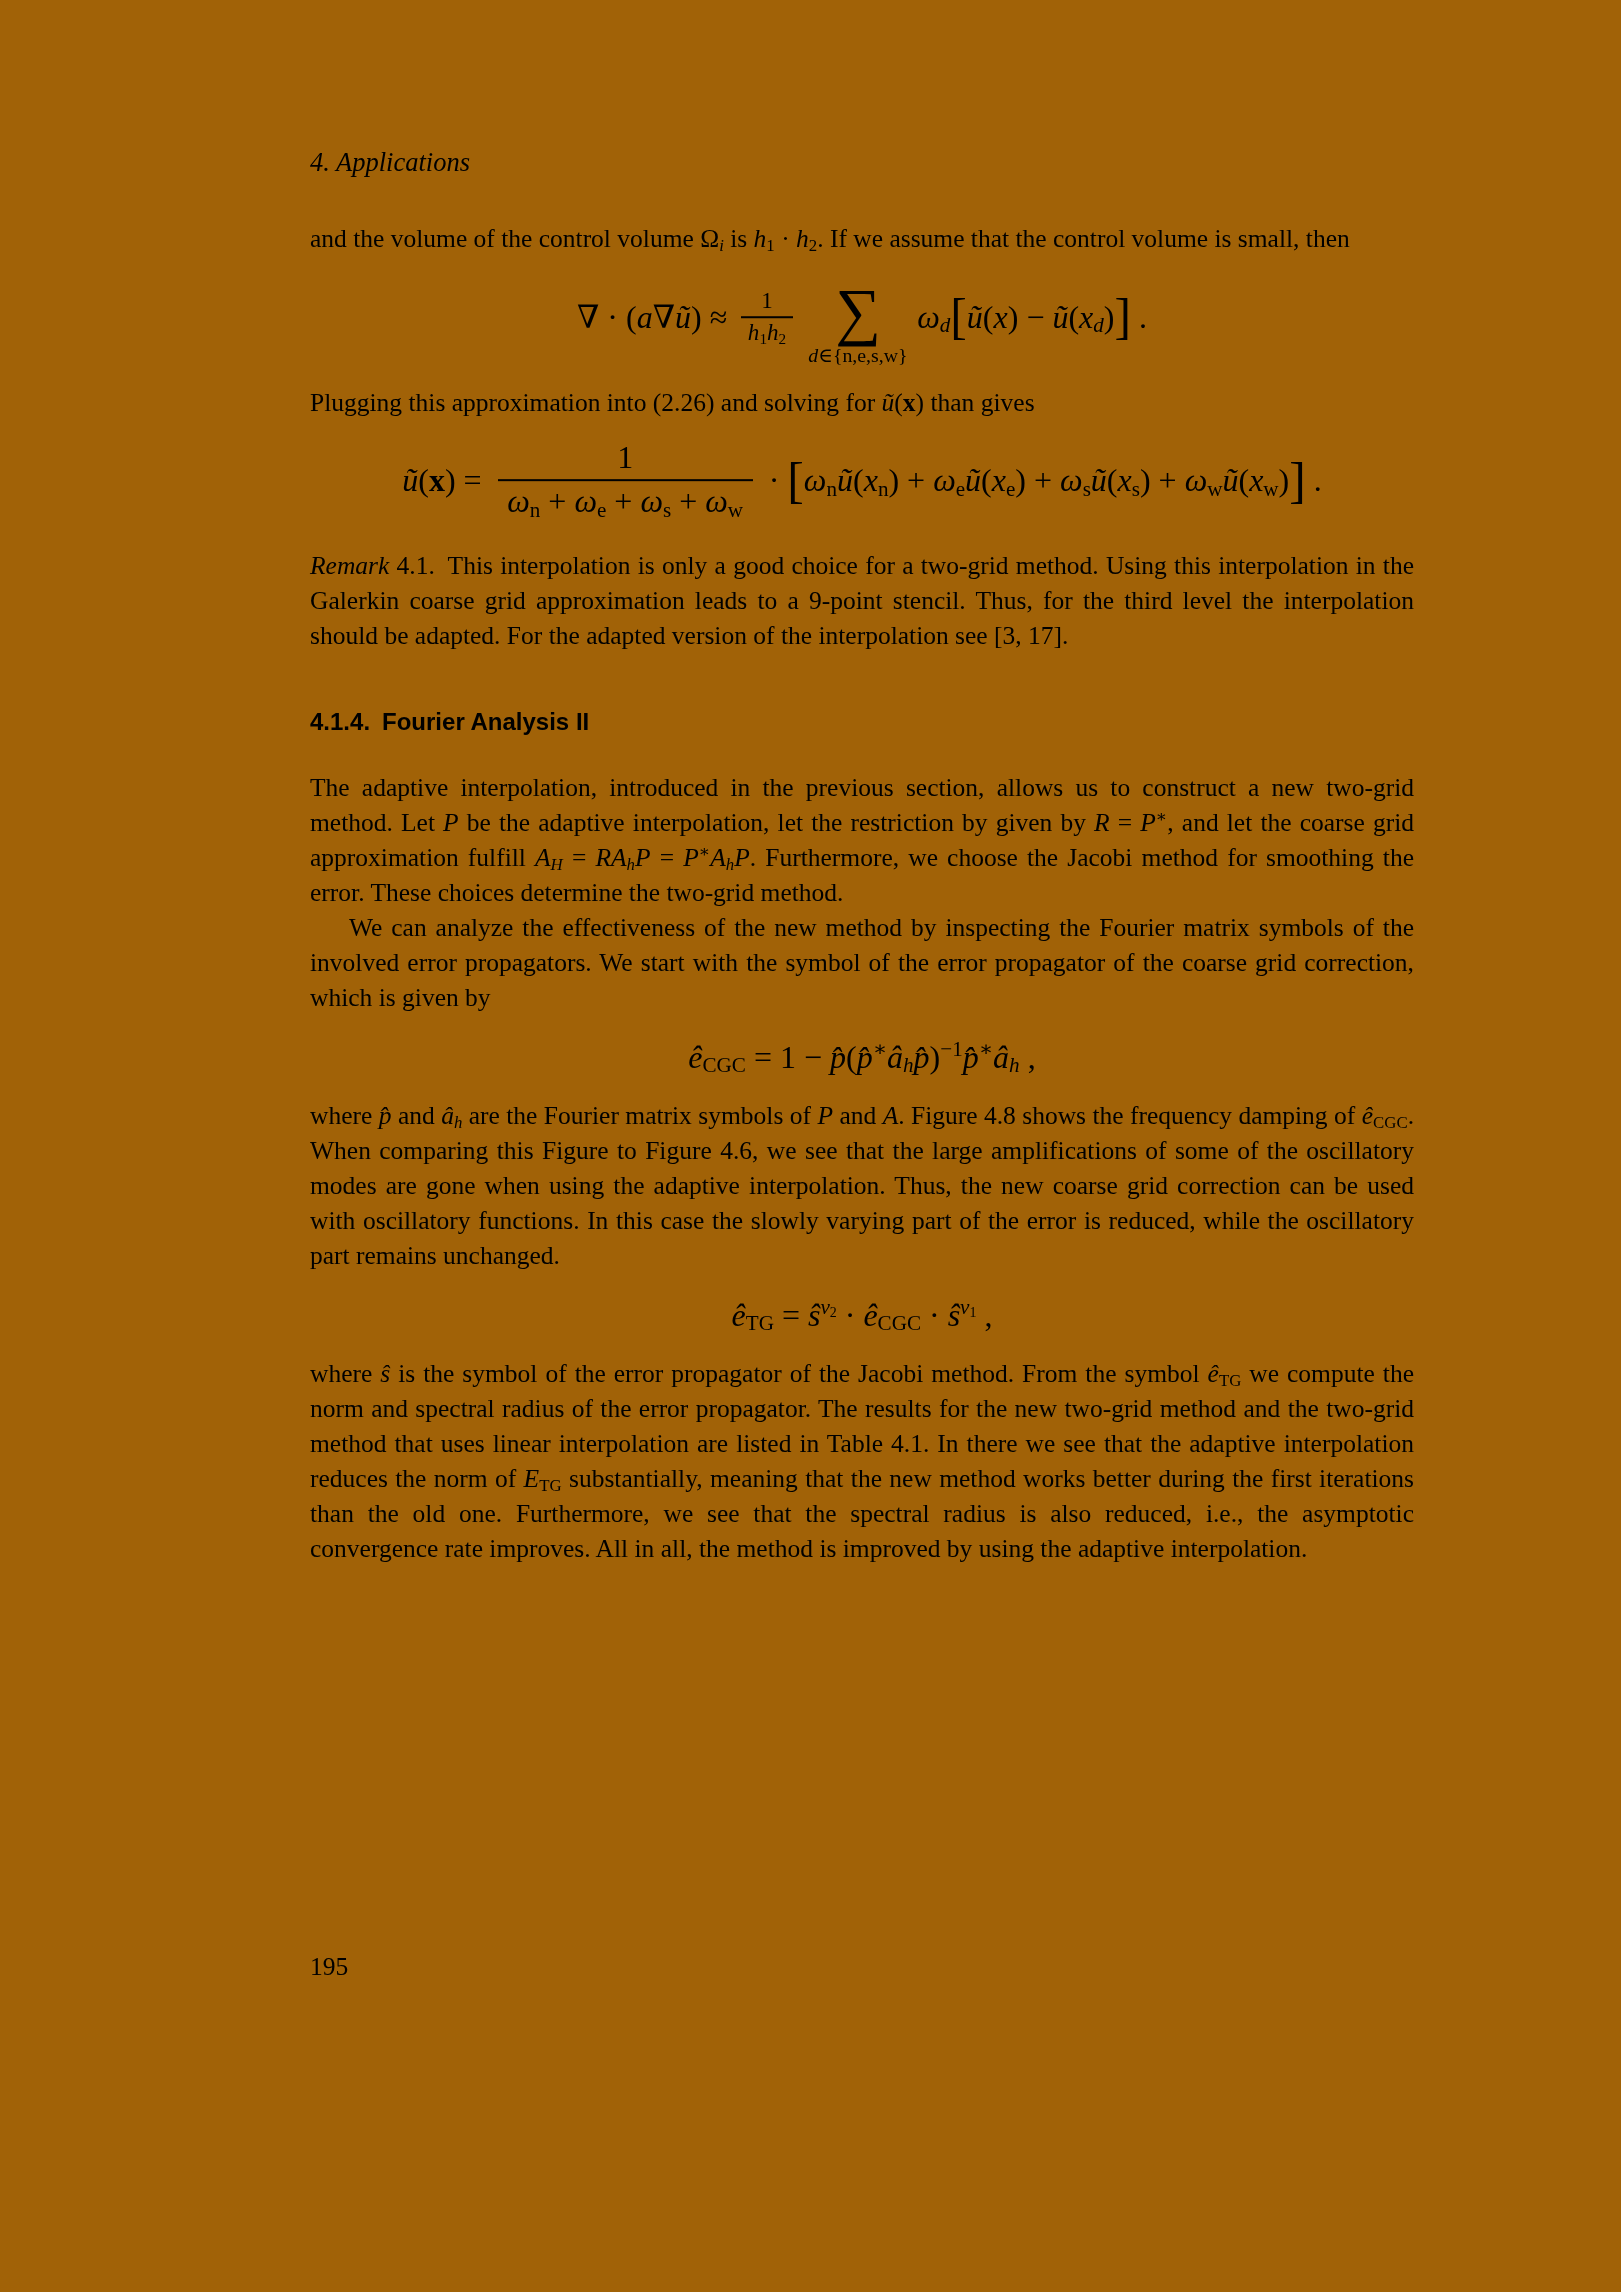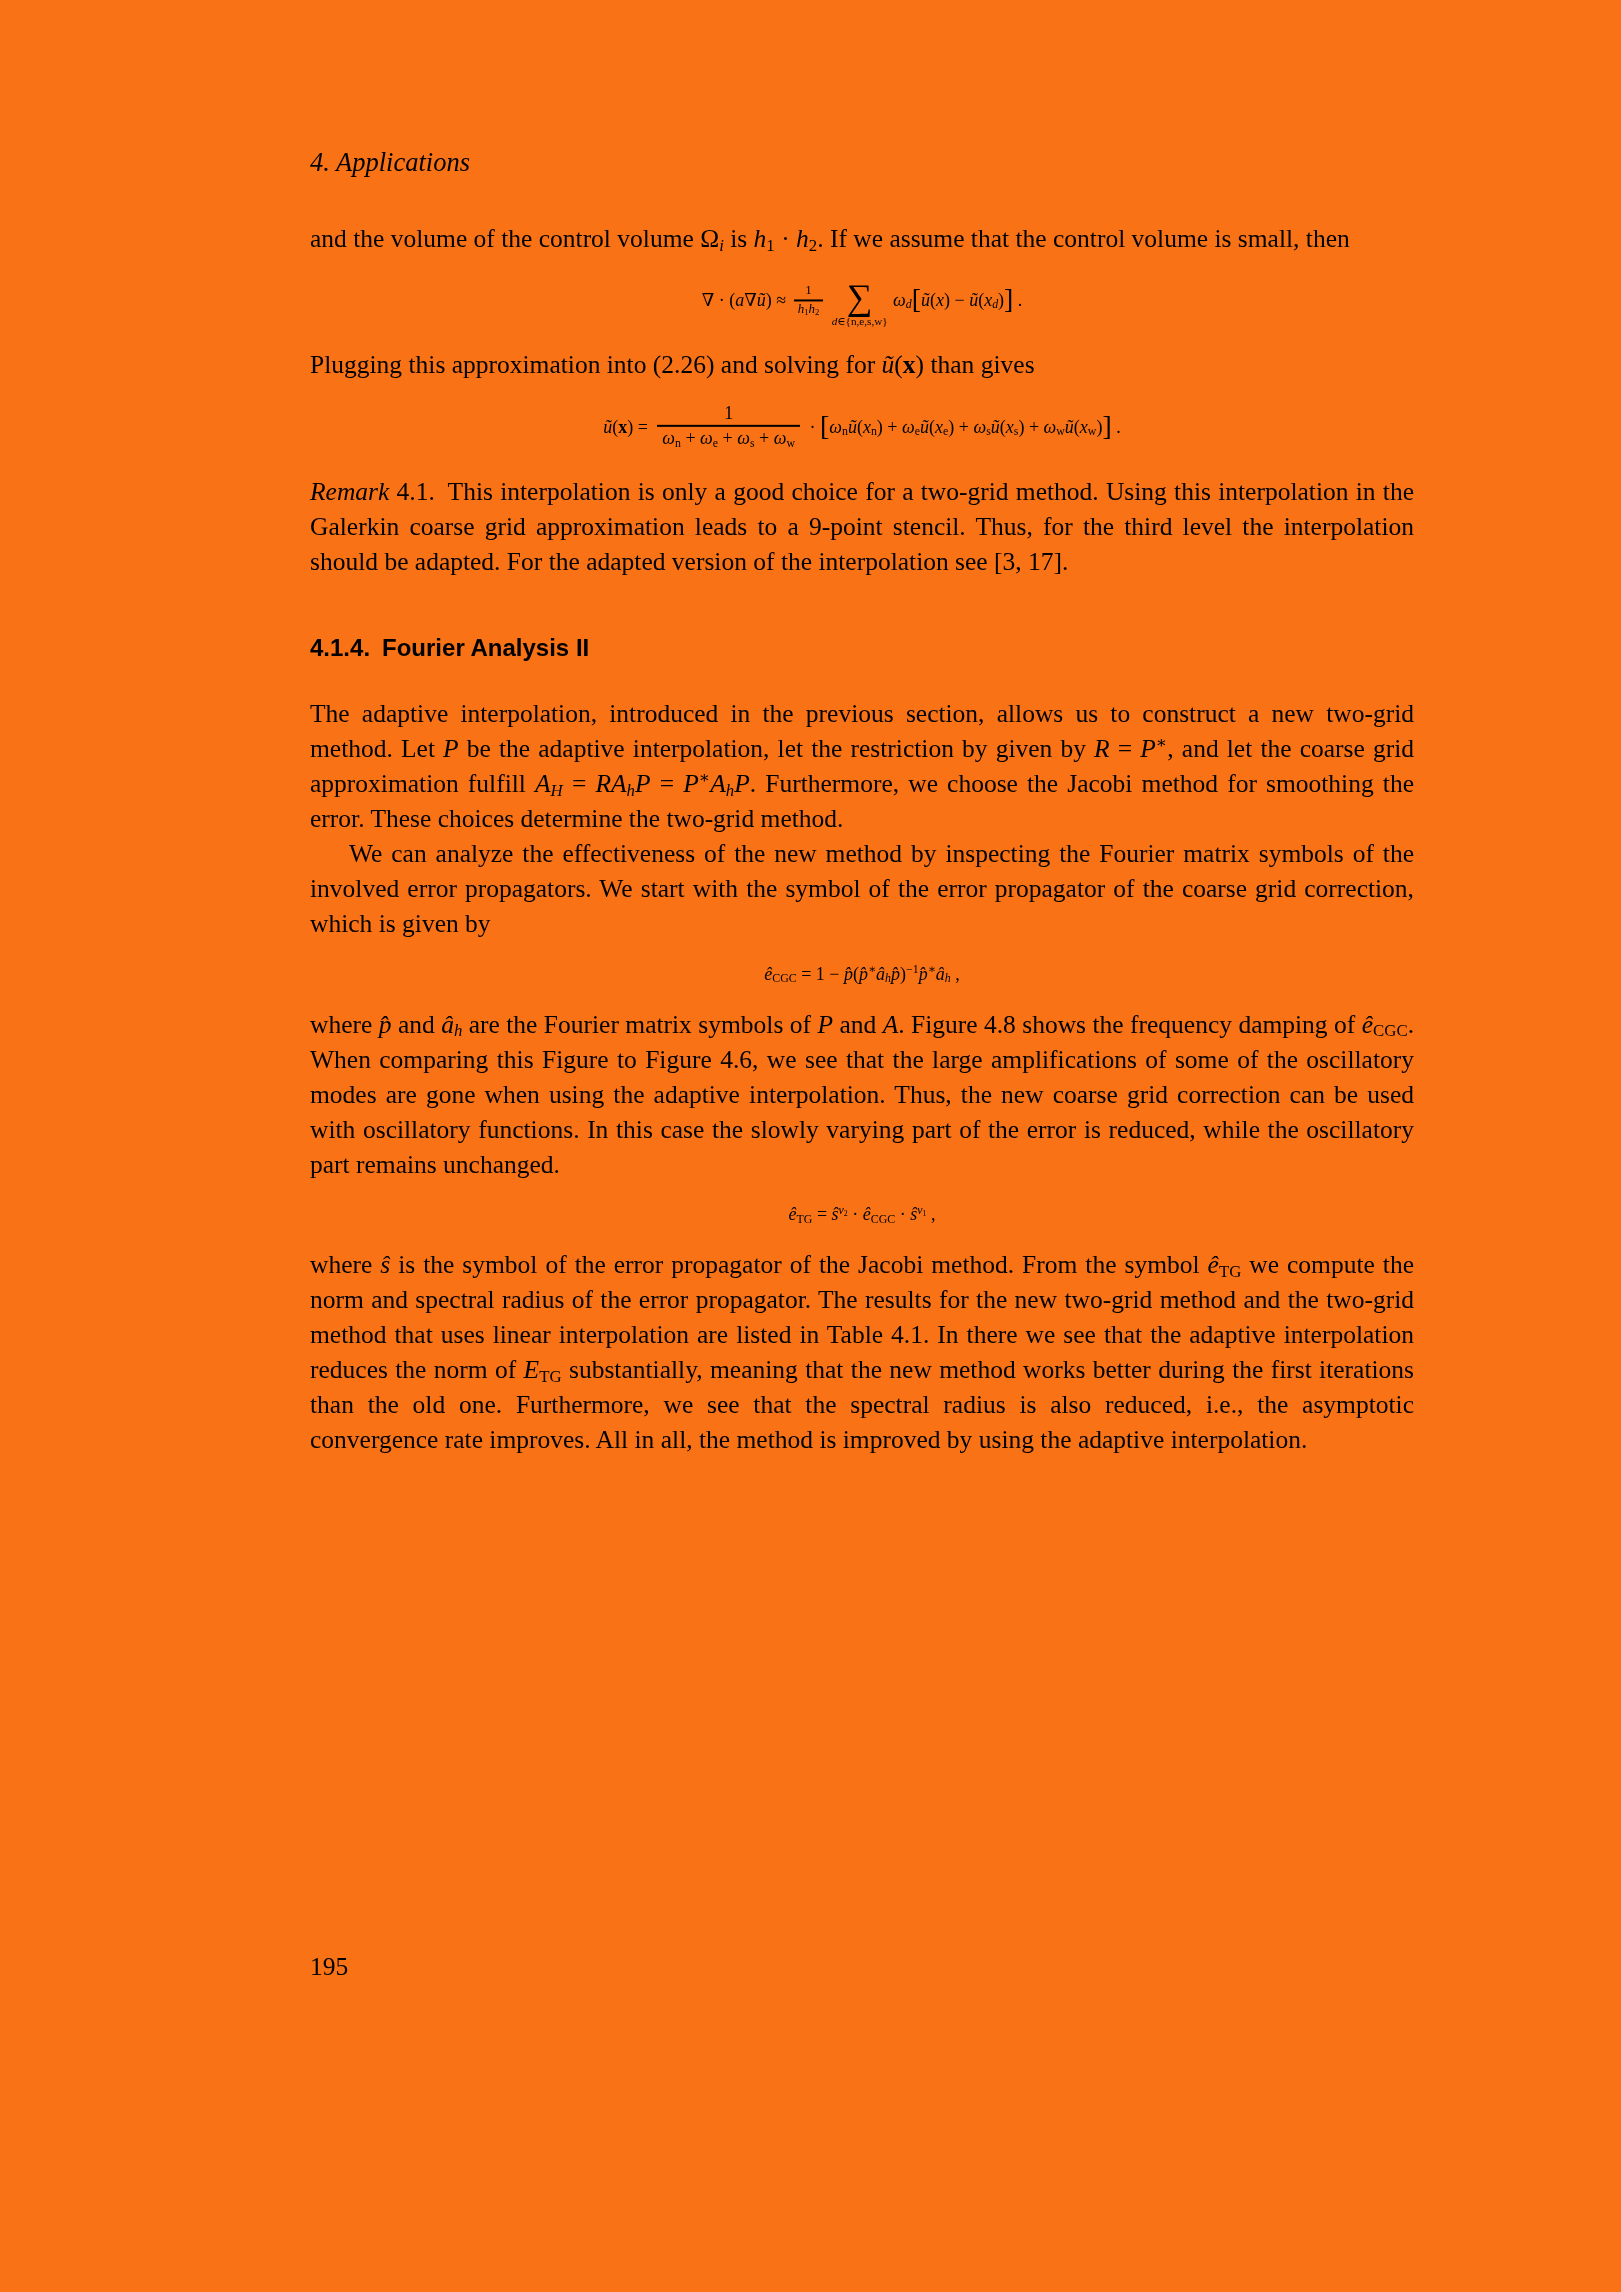--- a/index.html
+++ b/index.html
@@ -4,21 +4,21 @@
 <style>
   html, body {
     margin: 0;
     padding: 0;
     background: #ffffff;
   }
   .page {
     position: relative;
     width: 1621px;
     height: 2293px;
-    background: #f97316;
+    background: #a16207;
     color: #000000;
     font-family: "Liberation Serif", "DejaVu Serif", serif;
     overflow: hidden;
     text-decoration: underline;
   }
   .content {
     position: absolute;
     left: 310px;
     top: 147px;
     width: 1104px;
@@ -36,21 +36,21 @@
   }
   .para.indent { text-indent: 39px; }
   .section-heading {
     font-family: "Liberation Sans", "DejaVu Sans", sans-serif;
     font-weight: bold;
     font-size: 24px;
     margin: 55px 0 33px 0;
     line-height: 1.2;
   }
   .equation {
-    font-size: 18px;
+    font-size: 32px;
     text-align: center;
     margin: 21.6px 0;
     line-height: 1.25;
   }
   .it { font-style: italic; }
   .bf { font-weight: bold; }
   .msub, .msup {
     font-size: 66%;
     line-height: 0;
     position: relative;

